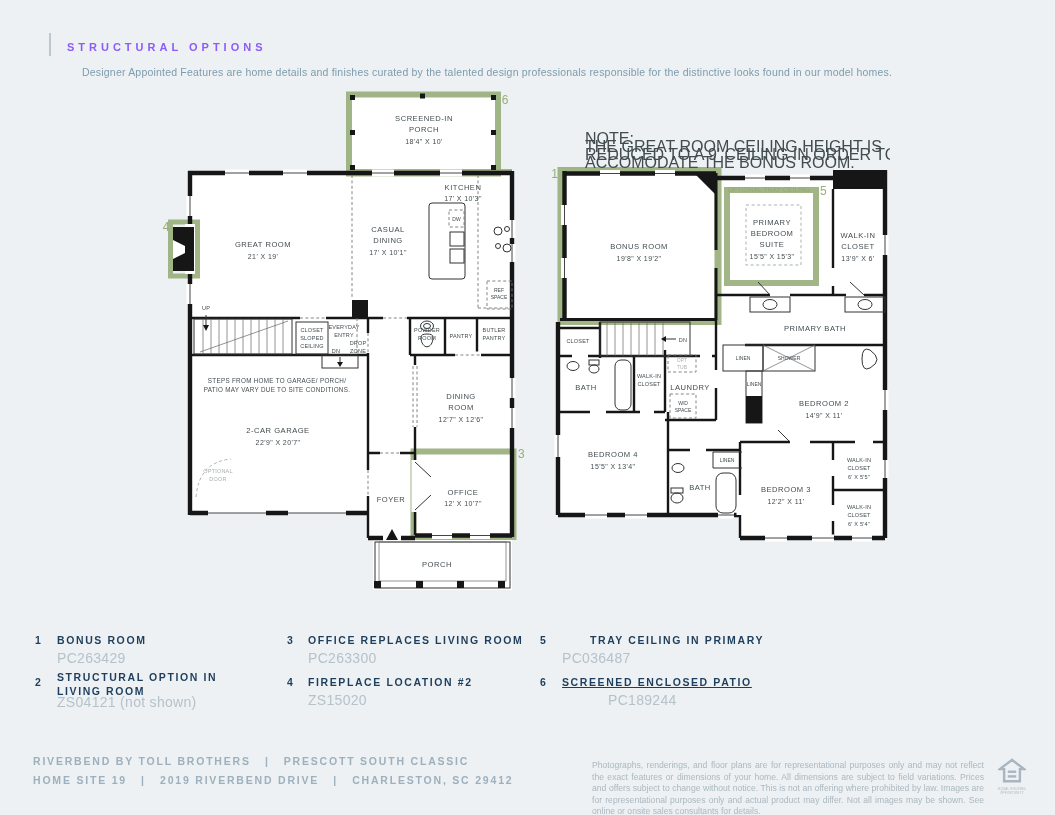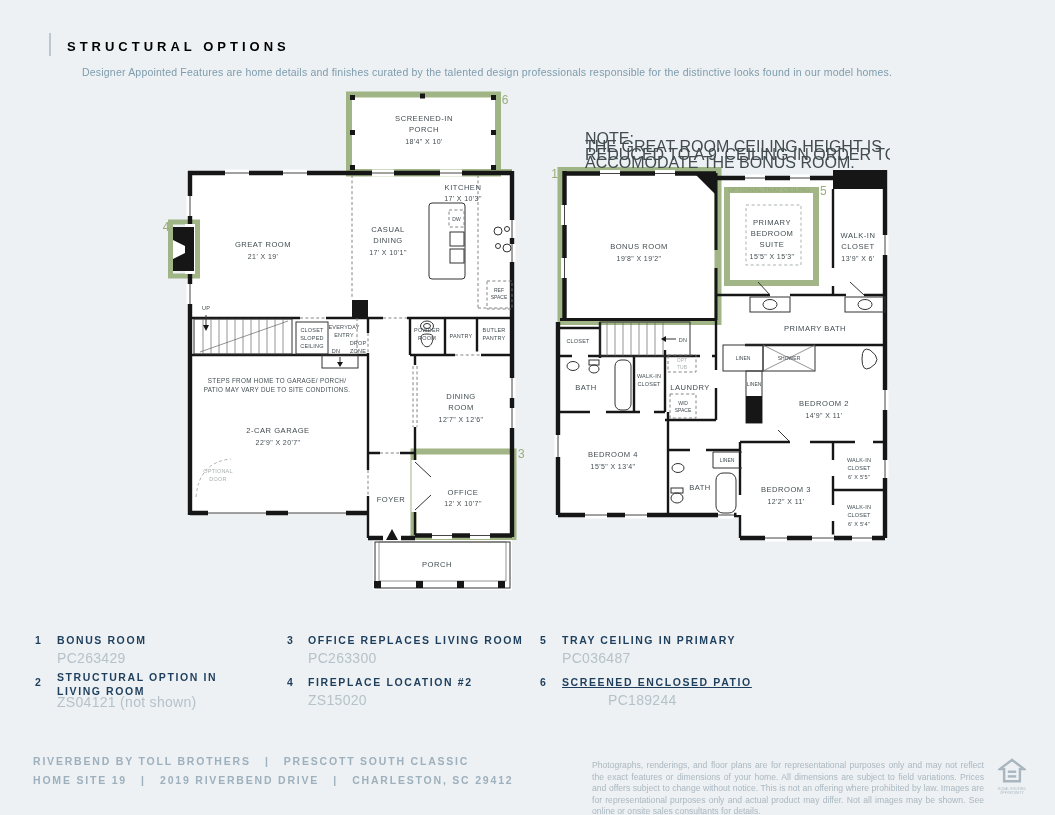--- a/index.html
+++ b/index.html
@@ -1,21 +1,21 @@
 <!DOCTYPE html>
 <html><head>
 <meta charset="utf-8">
 <style>
   html,body{margin:0;padding:0;}
   .page{position:relative;width:1055px;height:815px;background:#edf1f3;font-family:"Liberation Sans",sans-serif;overflow:hidden;}
   
   .hdr{position:absolute;left:33px;top:30px;display:flex;align-items:baseline;}
   .hdr .serif{font-family:"Liberation Serif",serif;font-weight:400;font-size:27px;color:#9cadb8;letter-spacing:2.5px;}
   .hdr .pipe{color:#b9c5cc;font-size:23px;margin:0 14px;font-weight:300;}
-  .hdr .sans{font-size:13px;font-weight:bold;color:#000000;letter-spacing:4px;}
+  .hdr .sans{font-size:11px;font-weight:bold;color:#8b5cf6;letter-spacing:4px;}
   .subtitle{position:absolute;left:34px;top:66px;font-size:10.5px;color:#7d9cae;letter-spacing:.2px;margin-left:48px;}
   
   .plan{position:absolute;}
   svg text{font-family:"Liberation Sans",sans-serif;fill:#424c50;}
   .t{font-size:7.6px;letter-spacing:.5px;}
   .d{font-size:7px;letter-spacing:.4px;}
   .s{font-size:6.3px;letter-spacing:.3px;}
   .xs{font-size:5.5px;letter-spacing:.2px;}
   .xxs{font-size:5px;}
   .mid{text-anchor:middle;}
@@ -437,21 +437,21 @@
 
     <div class="opt-num" style="left:287px;top:634px;">3</div>
     <div class="opt-label" style="left:308px;top:634px;width:230px;">OFFICE REPLACES LIVING ROOM</div>
     <div class="opt-code" style="left:308px;top:650px;">PC263300</div>
 
     <div class="opt-num" style="left:287px;top:676px;">4</div>
     <div class="opt-label" style="left:308px;top:676px;width:230px;">FIREPLACE LOCATION #2</div>
     <div class="opt-code" style="left:308px;top:692px;">ZS15020</div>
 
     <div class="opt-num" style="left:540px;top:634px;">5</div>
-    <div class="opt-label" style="left:562px;top:634px;width:230px;">TRAY CEILING IN PRIMARY</div>
+    <div class="opt-label" style="left:562px;top:634px;width:230px;text-align:center;">TRAY CEILING IN PRIMARY</div>
     <div class="opt-code" style="left:562px;top:650px;">PC036487</div>
 
     <div class="opt-num" style="left:540px;top:676px;">6</div>
     <div class="opt-label" style="left:562px;top:676px;width:230px;text-decoration:underline;">SCREENED ENCLOSED PATIO</div>
     <div class="opt-code" style="left:562px;top:692px;padding-left:46px;">PC189244</div>
   </div>
 
   <div class="foot-left"><span>RIVERBEND BY TOLL BROTHERS   |   PRESCOTT SOUTH CLASSIC</span>
 <span>HOME SITE 19   |   2019 RIVERBEND DRIVE   |   CHARLESTON, SC 29412</span></div>
 

